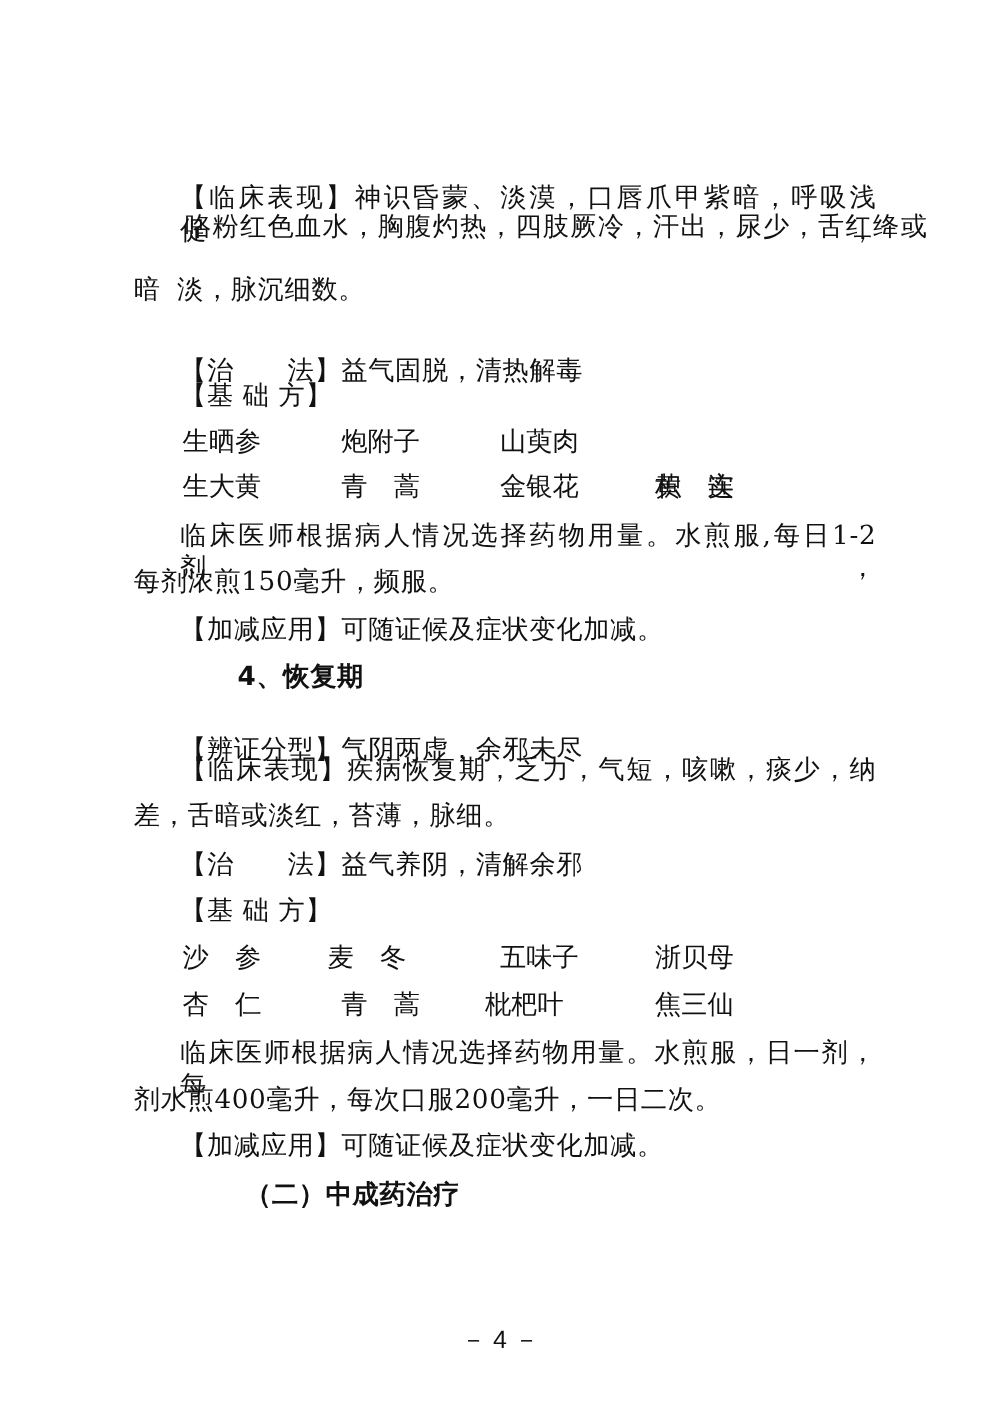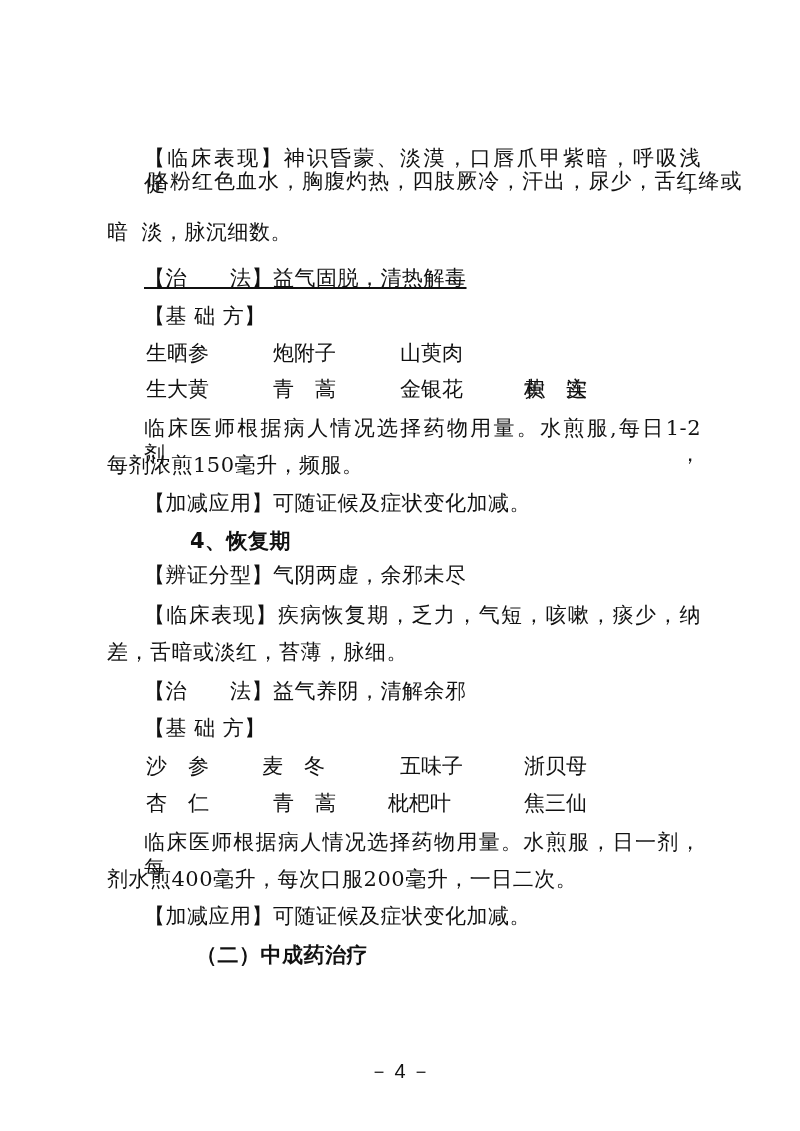--- a/index.html
+++ b/index.html
@@ -18,42 +18,42 @@
 </style>
 </head>
 <body>
 
 <div class="page">
 
   <div class="line indent justify" style="top:145px;"><span>【临床表现】</span><span>神识昏蒙、淡漠，口唇爪甲紫暗，呼吸浅促，</span></div>
   <div class="line justify" style="top:168px;margin-left:41px;">咯粉红色血水，胸腹灼热，四肢厥冷，汗出，尿少，舌红绛或</div>
   <div class="line" style="top:221px;font-family:Liberation Mono, monospace;">暗 淡，脉沉细数。</div>
 
-  <div class="line indent" style="top:265px;text-decoration:underline;"><span>【治　　法】</span><span>益气固脱，清热解毒</span></div>
+  <div class="line indent" style="top:283px;"><span>【治　　法】</span><span>益气固脱，清热解毒</span></div>
   <div class="line indent" style="top:303px;">【基 础 方】</div>
 
   <div class="herbs" style="top:340px;">
     <span class="herb" style="left:0px;">生晒参</span>
     <span class="herb" style="left:127px;">炮附子</span>
     <span class="herb" style="left:254px;">山萸肉</span>
     <span class="herb" style="left:378px;margin-top:36px;">黄　连</span>
   </div>
   <div class="herbs" style="top:376px;">
     <span class="herb" style="left:0px;">生大黄</span>
     <span class="herb" style="left:127px;">青　蒿</span>
     <span class="herb" style="left:254px;">金银花</span>
     <span class="herb" style="left:378px;">枳　实</span>
   </div>
 
   <div class="line indent justify" style="top:415px;">临床医师根据病人情况选择药物用量。水煎服,每日1-2剂，</div>
   <div class="line" style="top:452px;">每剂浓煎150毫升，频服。</div>
   <div class="line indent" style="top:490px;"><span>【加减应用】</span><span>可随证候及症状变化加减。</span></div>
 
   <div class="line indent bold" style="top:528px;">4、恢复期</div>
-  <div class="line indent" style="top:562px;"><span>【辨证分型】</span><span>气阴两虚，余邪未尽</span></div>
+  <div class="line indent" style="top:586px;"><span>【辨证分型】</span><span>气阴两虚，余邪未尽</span></div>
   <div class="line indent justify" style="top:602px;"><span>【临床表现】</span><span>疾病恢复期，乏力，气短，咳嗽，痰少，纳</span></div>
   <div class="line" style="top:639px;">差，舌暗或淡红，苔薄，脉细。</div>
   <div class="line indent" style="top:678px;"><span>【治　　法】</span><span>益气养阴，清解余邪</span></div>
   <div class="line indent" style="top:715px;">【基 础 方】</div>
 
   <div class="herbs" style="top:753px;">
     <span class="herb" style="left:0px;">沙　参</span>
     <span class="herb" style="left:116px;">麦　冬</span>
     <span class="herb" style="left:254px;">五味子</span>
     <span class="herb" style="left:378px;">浙贝母</span>

